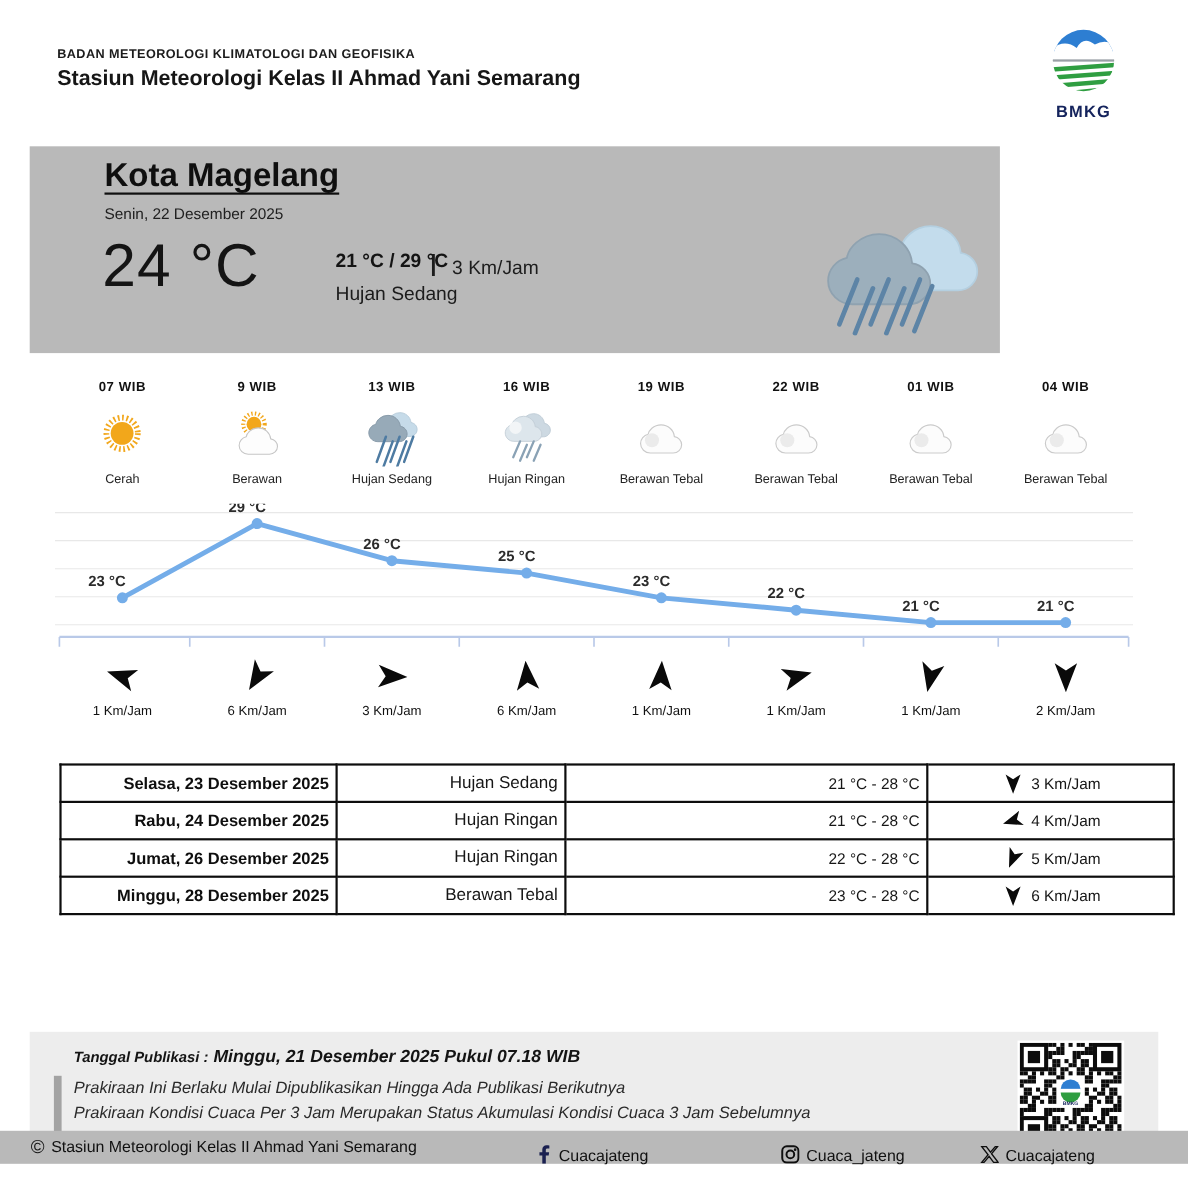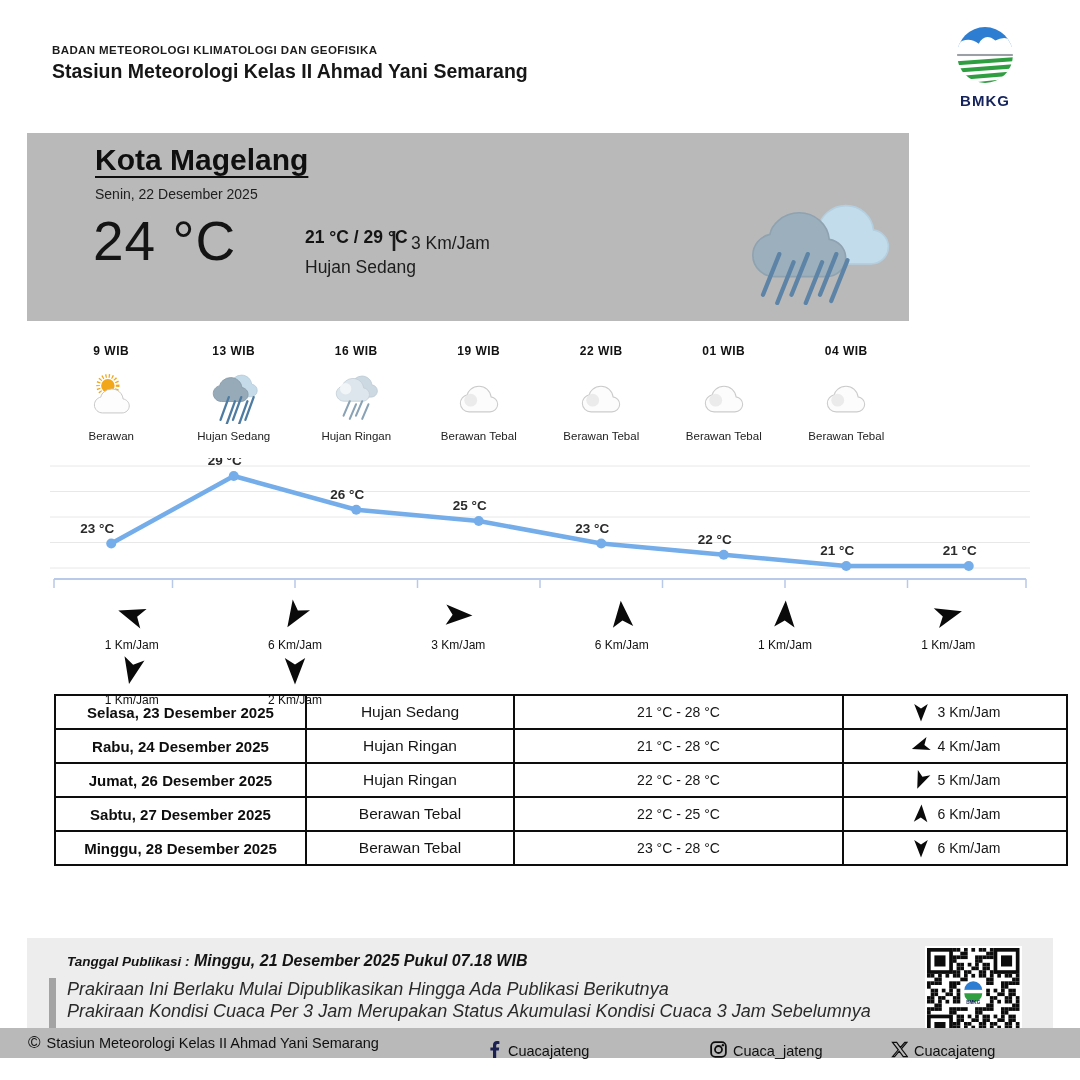--- a/index.html
+++ b/index.html
@@ -23,38 +23,38 @@
   .caricon{left:712px;top:58px;}
   
   .hourly{left:50px;top:344px;width:980px;display:grid;grid-template-columns:repeat(8,1fr);}
   .hslot{text-align:center;}
   .htime{font-size:12px;font-weight:700;letter-spacing:.5px;color:#111;}
   .hicon{height:66px;display:flex;align-items:center;justify-content:center;margin-top:4px;}
   .hcond{font-size:11.5px;color:#222;margin-top:2px;}
   
   .chart{left:50px;top:458px;width:980px;height:136px;}
   
-  .windrow{left:50px;top:597px;width:980px;display:grid;grid-template-columns:repeat(6,1fr);}
+  .windrow{left:50px;top:597px;width:980px;display:grid;grid-template-columns:repeat(8,1fr);}
   .wslot{text-align:center;}
   .wspeed{font-size:12px;color:#111;margin-top:1px;}
   
   table.daily{left:54px;top:694px;width:972px;border-collapse:collapse;table-layout:fixed;position:absolute;}
-  table.daily td{border:2px solid #0d0d0d;text-align:center;height:28px;padding:2px 6px;}
+  table.daily td{border:2px solid #0d0d0d;text-align:right;height:28px;padding:2px 6px;}
   td.c-date{width:237px;font-size:15px;font-weight:600;color:#0e0e0e;}
   td.c-cond{width:194px;font-size:15.5px;color:#161616;}
   td.c-temp{width:315px;font-size:14px;color:#161616;}
   td.c-wind{width:210px;font-size:14px;color:#161616;}
   .windcell{display:flex;align-items:center;justify-content:center;gap:4px;}
   
   .footer{left:27px;top:918px;width:1026px;height:110px;background:#ededed;margin-top:20px;}
   .pub{left:40px;top:14px;font-style:italic;}
   .publabel{font-size:13.5px;font-weight:700;color:#141414;}
   .pubvalue{font-size:16px;font-weight:700;color:#141414;}
   .sidebar{left:22px;top:40px;width:7px;height:64px;background:#a3a3a3;}
-  .notes{left:40px;top:41px;font-style:italic;font-size:18px;color:#2a2a2a;line-height:21.5px;}
+  .notes{left:40px;top:41px;font-style:italic;font-size:15px;color:#2a2a2a;line-height:21.5px;}
   .qr{left:898px;top:8px;background:#fff;padding:2px;}
   
   .bar{left:0;top:1028px;width:1080px;height:30px;background:#b9b9b9;}
   .copy{left:28px;top:0;height:30px;display:flex;align-items:center;gap:6px;font-size:14.5px;color:#101010;}
   .social{top:0;height:46px;display:flex;align-items:center;gap:6px;font-size:14.5px;color:#101010;}
 </style>
 </head>
 <body>
 
 <div>
@@ -104,20 +104,30 @@
           <line x1="36" y1="62" x2="20" y2="102" stroke="#5d84a6" stroke-width="4.2" stroke-linecap="round"></line>
           <line x1="50" y1="70" x2="34" y2="110" stroke="#5d84a6" stroke-width="4.2" stroke-linecap="round"></line>
           <line x1="64" y1="62" x2="48" y2="102" stroke="#5d84a6" stroke-width="4.2" stroke-linecap="round"></line>
           <line x1="78" y1="70" x2="62" y2="110" stroke="#5d84a6" stroke-width="4.2" stroke-linecap="round"></line>
           <line x1="92" y1="62" x2="76" y2="102" stroke="#5d84a6" stroke-width="4.2" stroke-linecap="round"></line>
           <line x1="103" y1="68" x2="87" y2="108" stroke="#5d84a6" stroke-width="4.2" stroke-linecap="round"></line>
         </svg></div>
   </div>
 
   <div class="abs hourly" id="hourly-row">
+      <div class="hslot">
+        <div class="htime">07 WIB</div>
+    <div class="hicon">
+          <svg width="50" height="56" viewBox="0 0 48 54">
+            <circle cx="24" cy="26" r="10" fill="#F2A71B"></circle>
+            <circle cx="24" cy="26" r="13.8" fill="none" stroke="#F2A71B" stroke-width="5" stroke-dasharray="1.5 2.3"></circle>
+          </svg>
+        </div>
+    <div class="hcond">Cerah</div>
+      </div>
       <div class="hslot">
         <div class="htime">9 WIB</div>
     <div class="hicon">
           <svg width="50" height="56" viewBox="0 0 48 54">
             <circle cx="21" cy="18" r="6.5" fill="#F2A71B"></circle>
             <circle cx="21" cy="18" r="9.4" fill="none" stroke="#F2A71B" stroke-width="3.6" stroke-dasharray="1.2 2"></circle>
             <path d="M4.406 3.342A5.53 5.53 0 0 1 8 2c2.69 0 4.923 2 5.166 4.579C14.758 6.804 16 8.137 16 9.773 16 11.569 14.502 13 12.687 13H3.781C1.708 13 0 11.366 0 9.318c0-1.763 1.266-3.223 2.942-3.593.143-.863.698-1.723 1.464-2.383z" transform="translate(8,17) scale(2.1)" fill="#fdfdfd" stroke="#c6c6c6" stroke-width="0.45"></path>
           </svg>
         </div>
     <div class="hcond">Berawan</div>
@@ -287,33 +297,20 @@
         <tr>
           <td class="c-date">Jumat, 26 Desember 2025</td>
     <td class="c-cond">Hujan Ringan</td>
     <td class="c-temp">22 °C - 28 °C</td>
     <td class="c-wind">
             <span class="windcell">
               <svg width="24" height="24" viewBox="-15 -15 30 30">
                 <path d="M0,-12 L8.5,10 L0,4.5 L-8.5,10 Z" fill="#0a0a0a" transform="rotate(203)"></path>
               </svg>
               <span>5 Km/Jam</span>
-            </span>
-          </td>
-        </tr>
-        <tr>
-          <td class="c-date">Sabtu, 27 Desember 2025</td>
-    <td class="c-cond">Berawan Tebal</td>
-    <td class="c-temp">22 °C - 25 °C</td>
-    <td class="c-wind">
-            <span class="windcell">
-              <svg width="24" height="24" viewBox="-15 -15 30 30">
-                <path d="M0,-12 L8.5,10 L0,4.5 L-8.5,10 Z" fill="#0a0a0a" transform="rotate(3)"></path>
-              </svg>
-              <span>6 Km/Jam</span>
             </span>
           </td>
         </tr>
         <tr>
           <td class="c-date">Minggu, 28 Desember 2025</td>
     <td class="c-cond">Berawan Tebal</td>
     <td class="c-temp">23 °C - 28 °C</td>
     <td class="c-wind">
             <span class="windcell">
               <svg width="24" height="24" viewBox="-15 -15 30 30">

